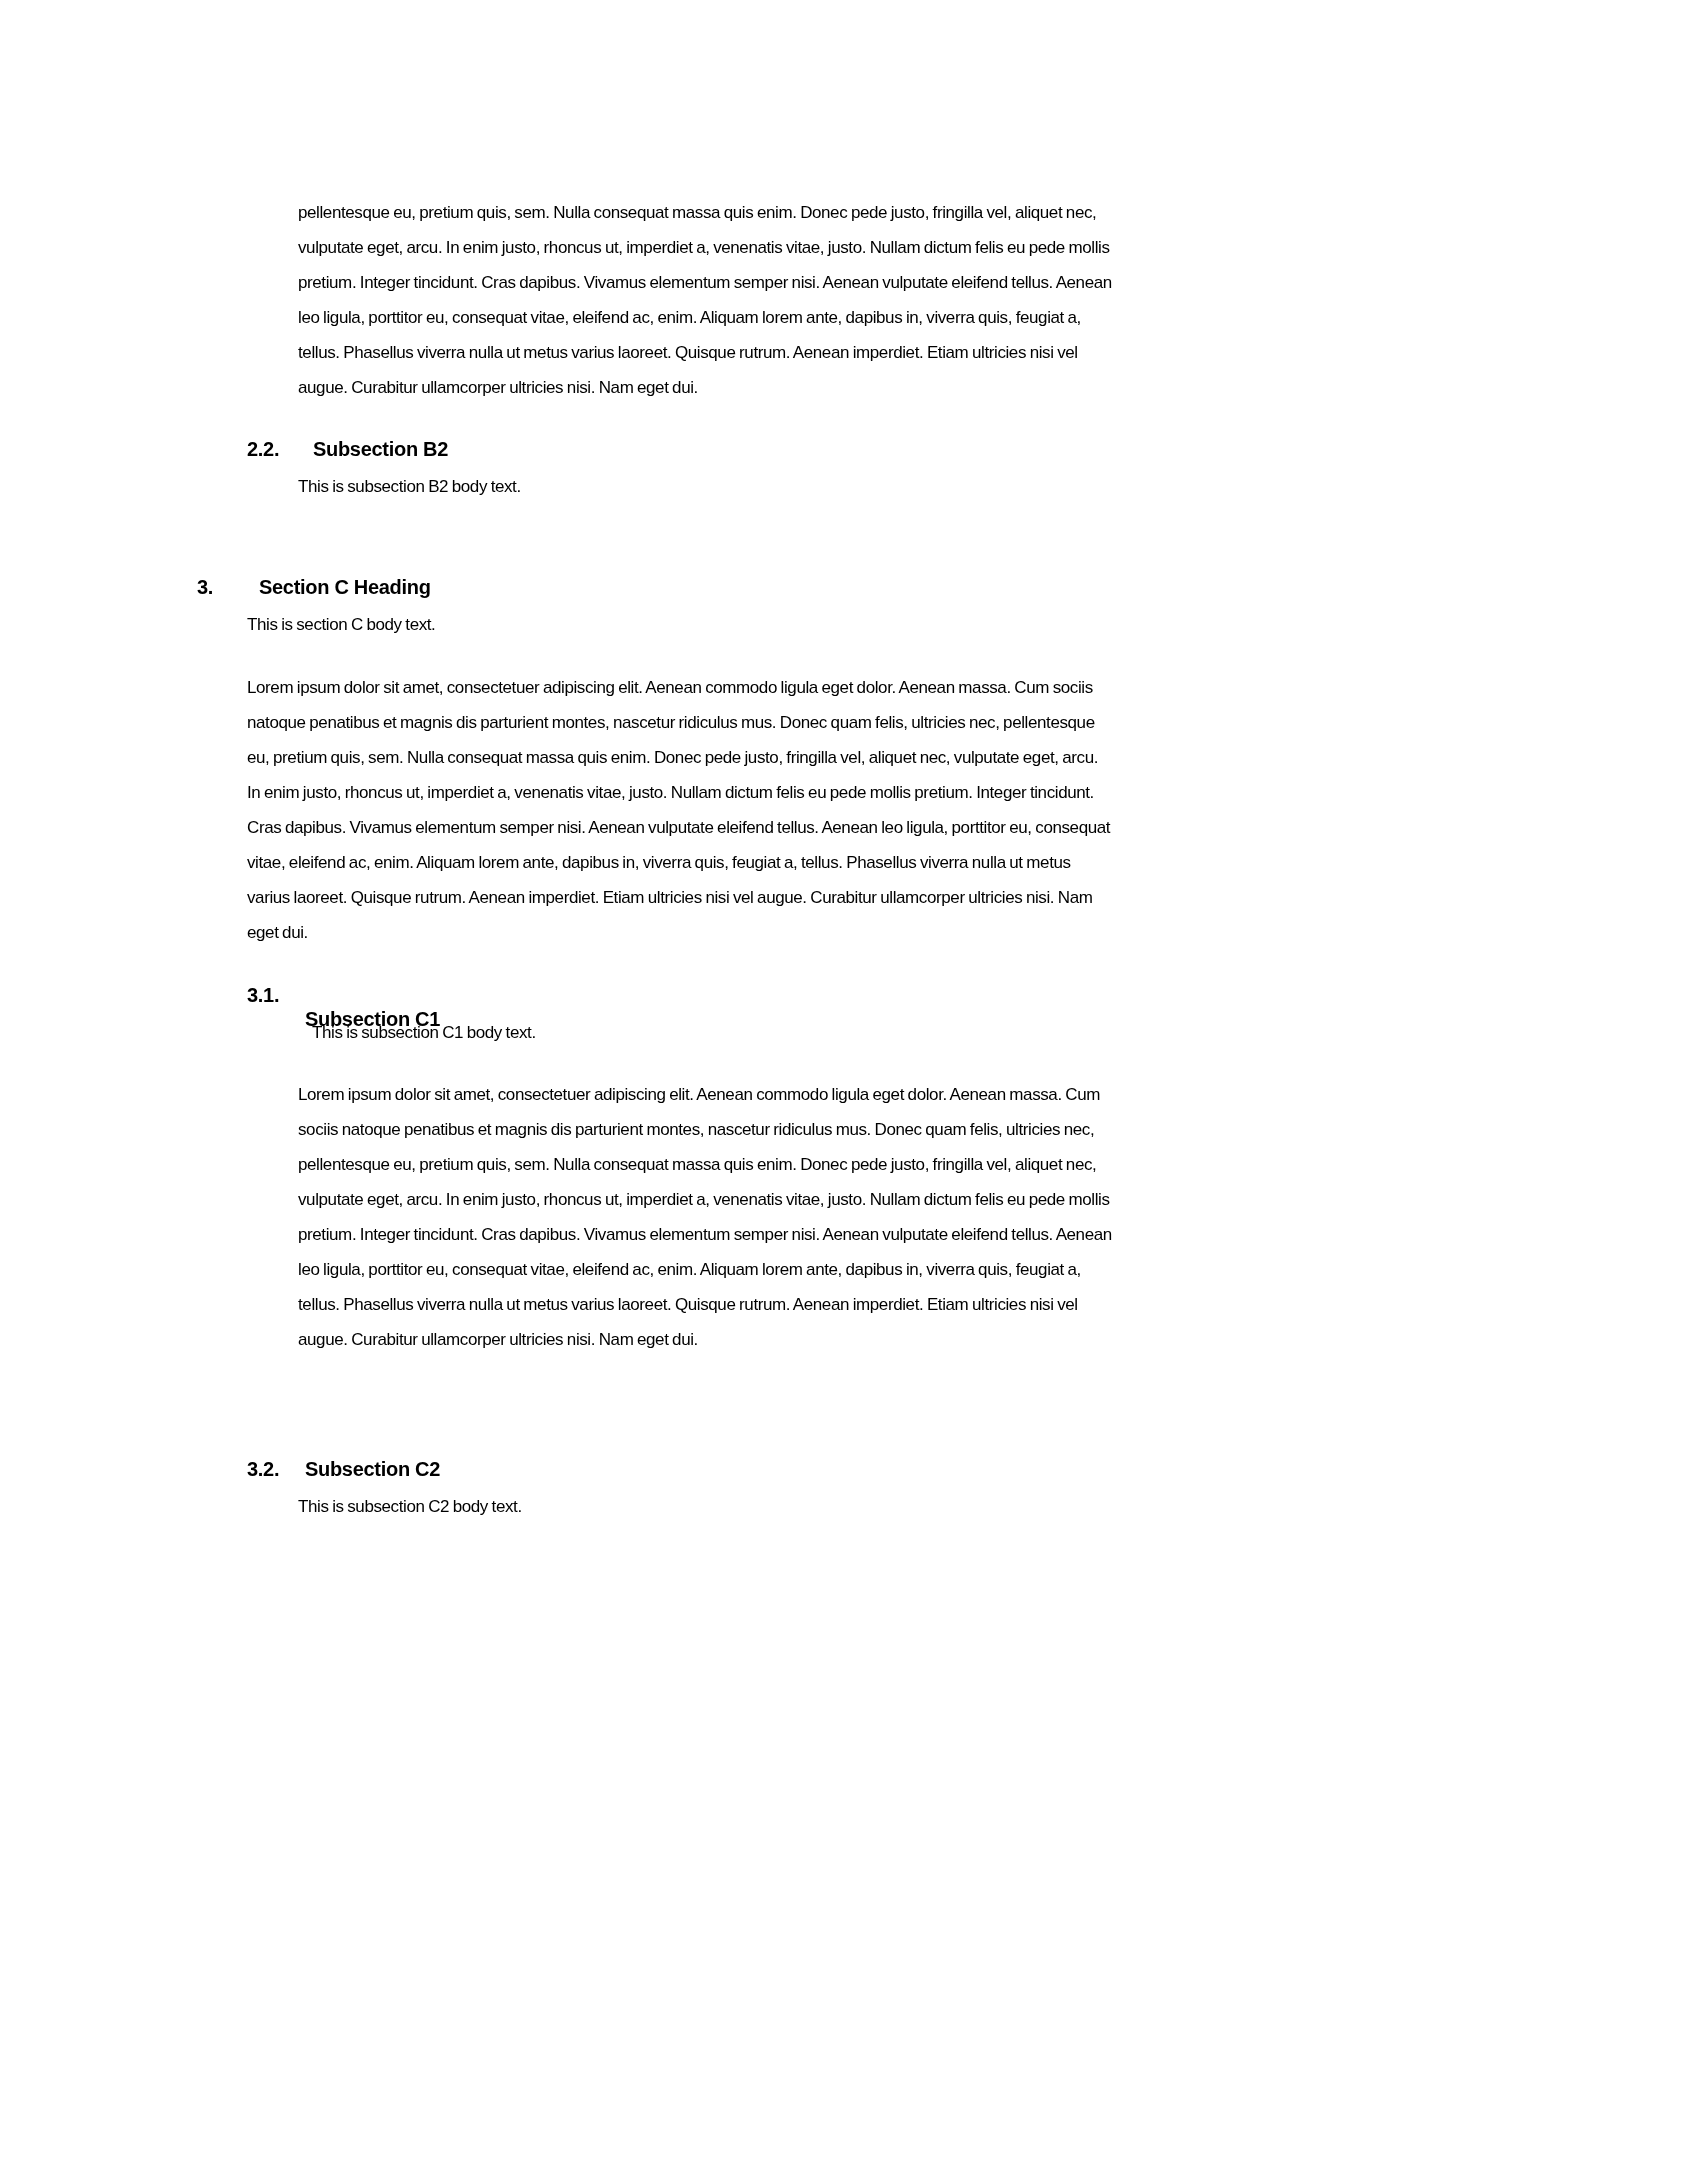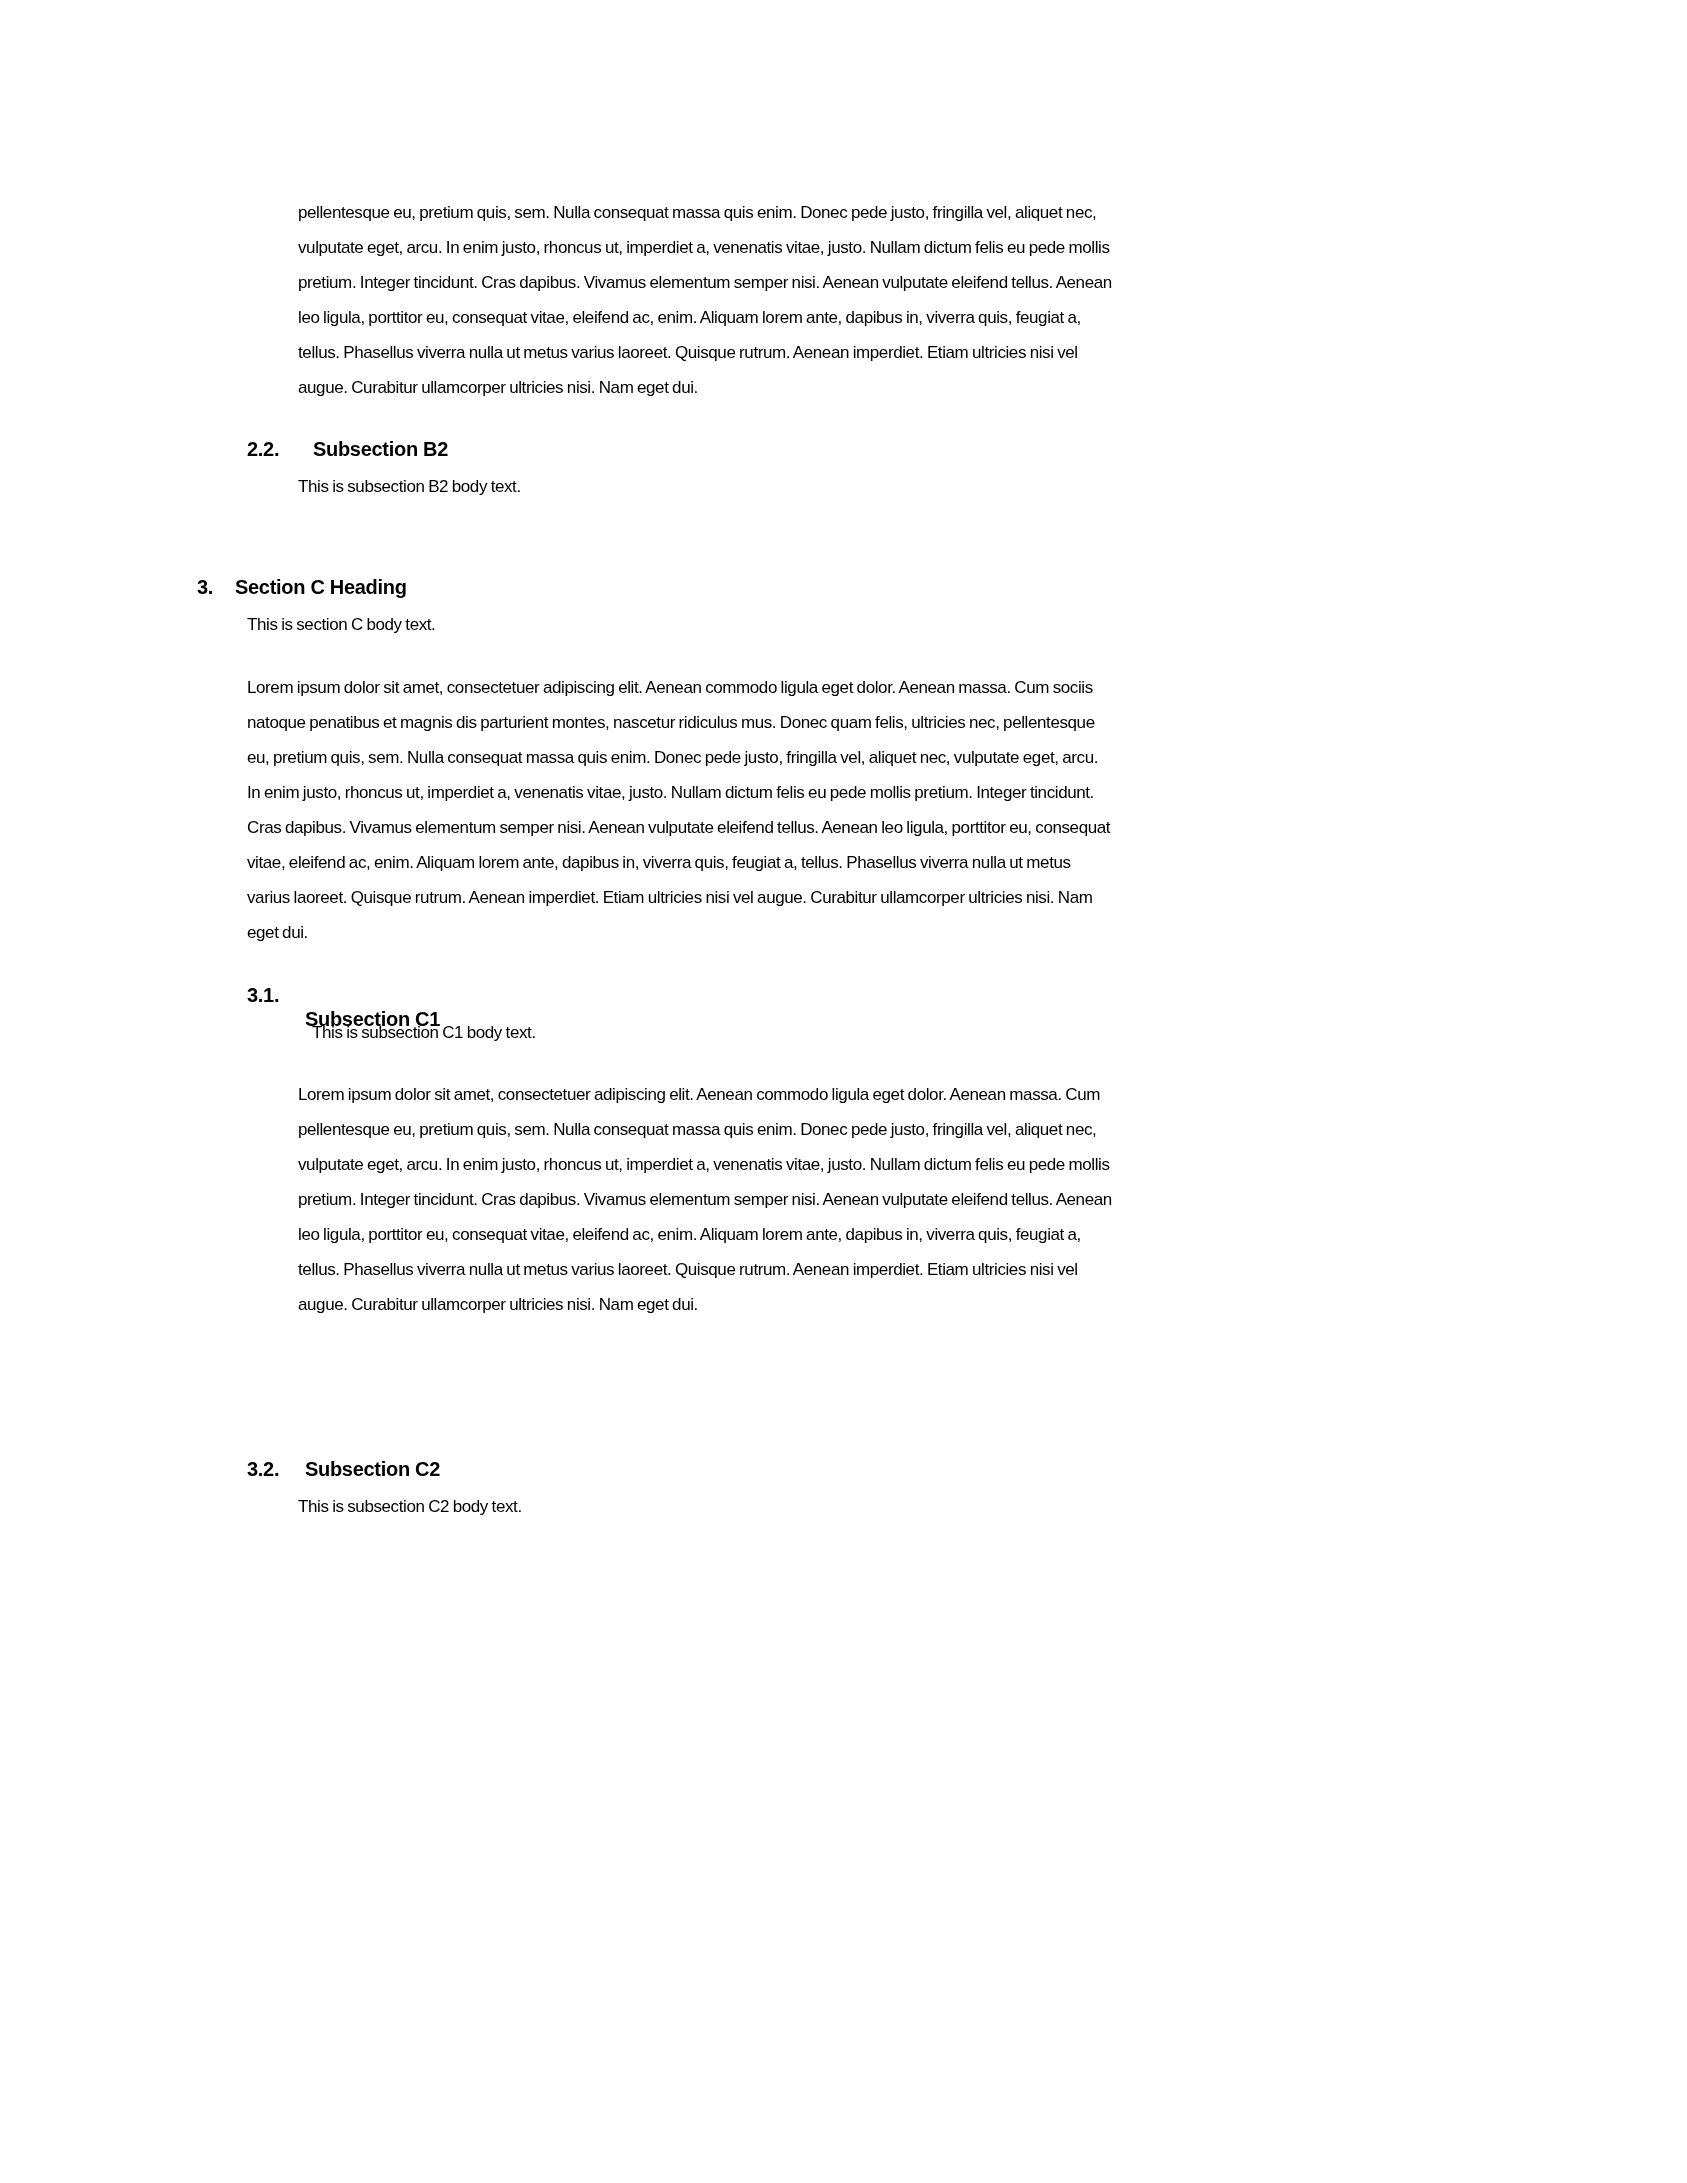--- a/index.html
+++ b/index.html
@@ -30,21 +30,21 @@
   <div class="block heading" style="left:247px; top:432px; width:595px; height:34px;">
     <span class="num">2.2.</span>
     <span class="ttl" style="left:66px;">Subsection B2</span>
   </div>
   <div class="block para" style="left:298px; top:469px;">
     <span class="line">This is subsection B2 body text.</span>
   </div>
 
   <div class="block heading" style="left:197px; top:570px; width:595px; height:34px;">
     <span class="num">3.</span>
-    <span class="ttl" style="left:38px;text-align:center;">Section C Heading</span>
+    <span class="ttl" style="left:62px;text-align:center;">Section C Heading</span>
   </div>
   <div class="block para" style="left:247px; top:607px;">
     <span class="line">This is section C body text.</span>
   </div>
   <div class="block para" style="left:247px; top:670px;">
     <span class="line">Lorem ipsum dolor sit amet, consectetuer adipiscing elit. Aenean commodo ligula eget dolor. Aenean massa. Cum sociis</span>
     <span class="line">natoque penatibus et magnis dis parturient montes, nascetur ridiculus mus. Donec quam felis, ultricies nec, pellentesque</span>
     <span class="line">eu, pretium quis, sem. Nulla consequat massa quis enim. Donec pede justo, fringilla vel, aliquet nec, vulputate eget, arcu.</span>
     <span class="line">In enim justo, rhoncus ut, imperdiet a, venenatis vitae, justo. Nullam dictum felis eu pede mollis pretium. Integer tincidunt.</span>
     <span class="line">Cras dapibus. Vivamus elementum semper nisi. Aenean vulputate eleifend tellus. Aenean leo ligula, porttitor eu, consequat</span>
@@ -55,20 +55,21 @@
 
   <div class="block heading" style="left:247px; top:978px; width:595px; height:34px;">
     <span class="num">3.1.</span>
     <span class="ttl" style="left:58px;margin-top:24px;">Subsection C1</span>
   </div>
   <div class="block para" style="left:312px; top:1015px;">
     <span class="line">This is subsection C1 body text.</span>
   </div>
   <div class="block para" style="left:298px; top:1077px;">
     <span class="line">Lorem ipsum dolor sit amet, consectetuer adipiscing elit. Aenean commodo ligula eget dolor. Aenean massa. Cum</span>
+    <span class="line">sociis natoque penatibus et magnis dis parturient montes, nascetur ridiculus mus. Donec quam felis, ultricies nec,</span>
     <span class="line">pellentesque eu, pretium quis, sem. Nulla consequat massa quis enim. Donec pede justo, fringilla vel, aliquet nec,</span>
     <span class="line">vulputate eget, arcu. In enim justo, rhoncus ut, imperdiet a, venenatis vitae, justo. Nullam dictum felis eu pede mollis</span>
     <span class="line">pretium. Integer tincidunt. Cras dapibus. Vivamus elementum semper nisi. Aenean vulputate eleifend tellus. Aenean</span>
     <span class="line">leo ligula, porttitor eu, consequat vitae, eleifend ac, enim. Aliquam lorem ante, dapibus in, viverra quis, feugiat a,</span>
     <span class="line">tellus. Phasellus viverra nulla ut metus varius laoreet. Quisque rutrum. Aenean imperdiet. Etiam ultricies nisi vel</span>
     <span class="line">augue. Curabitur ullamcorper ultricies nisi. Nam eget dui.</span>
   </div>
 
   <div class="block heading" style="left:247px; top:1452px; width:595px; height:34px;">
     <span class="num">3.2.</span>

